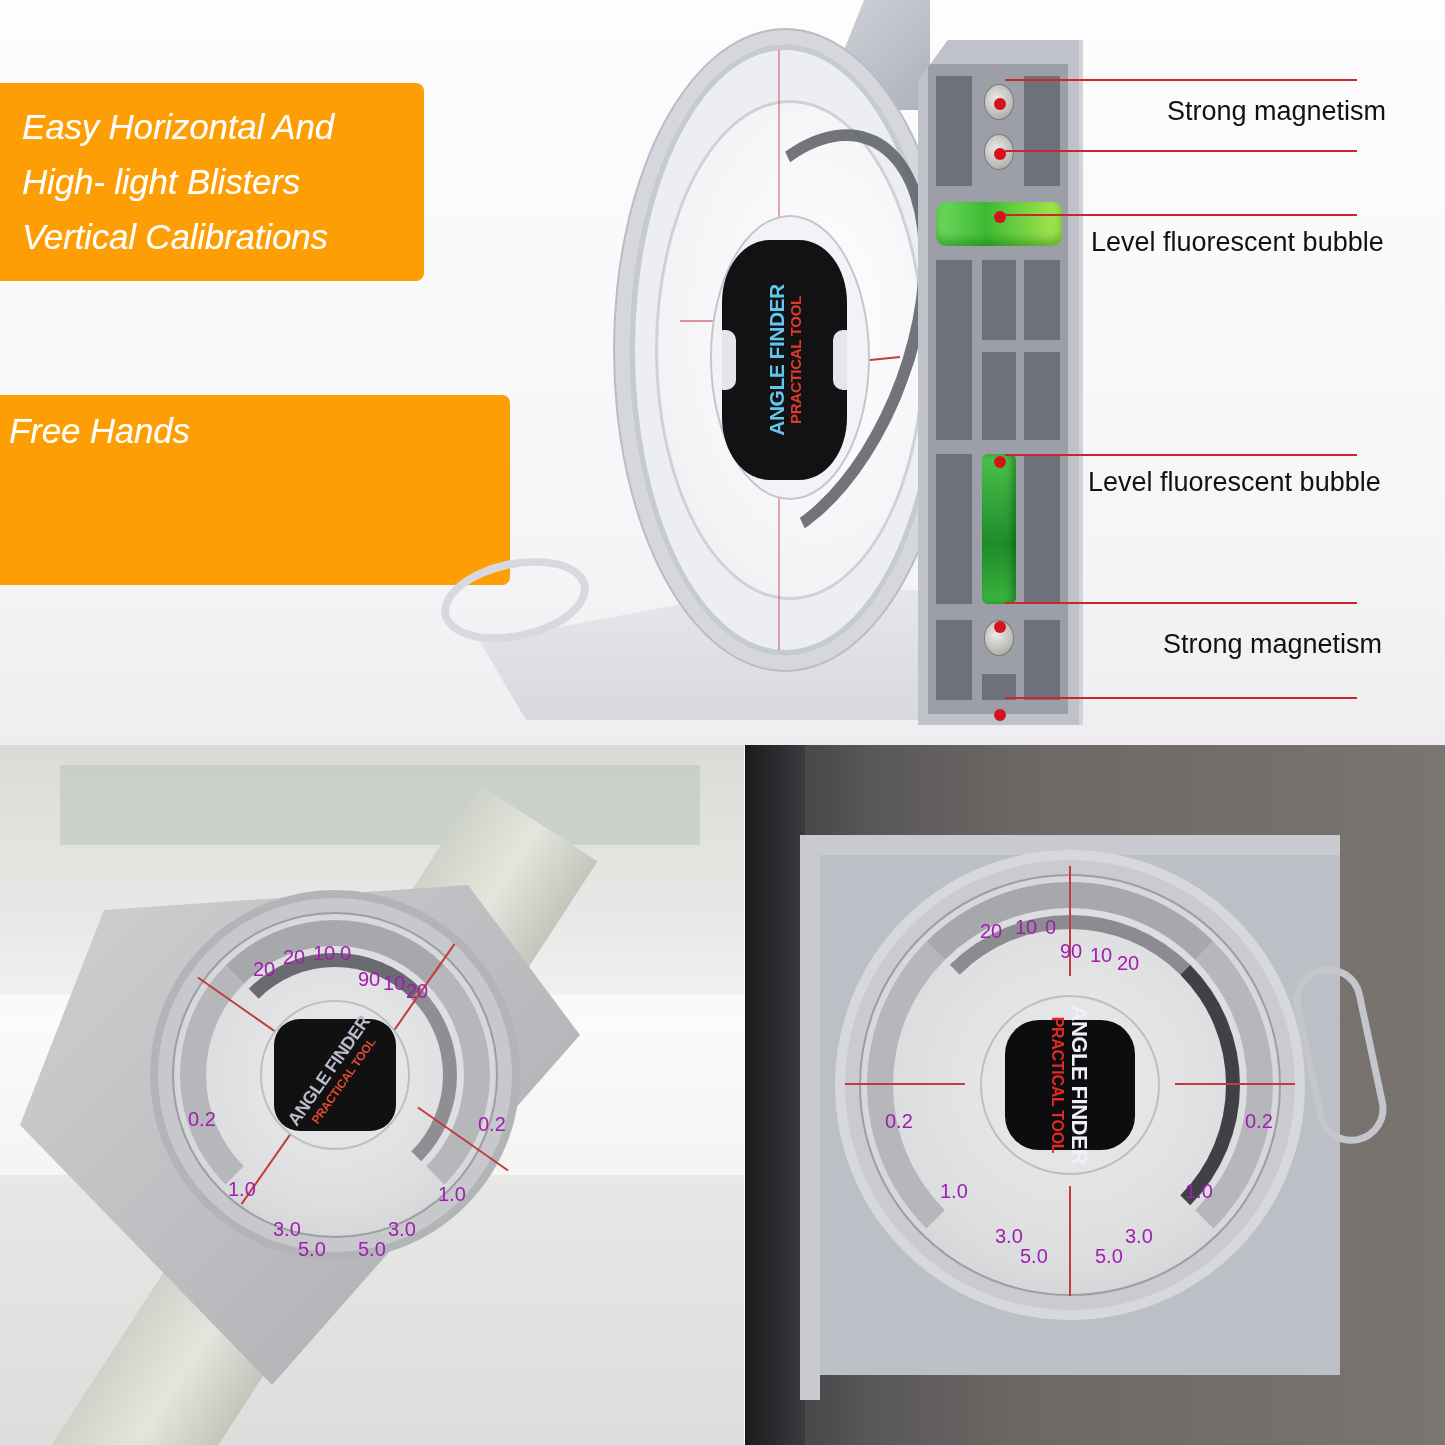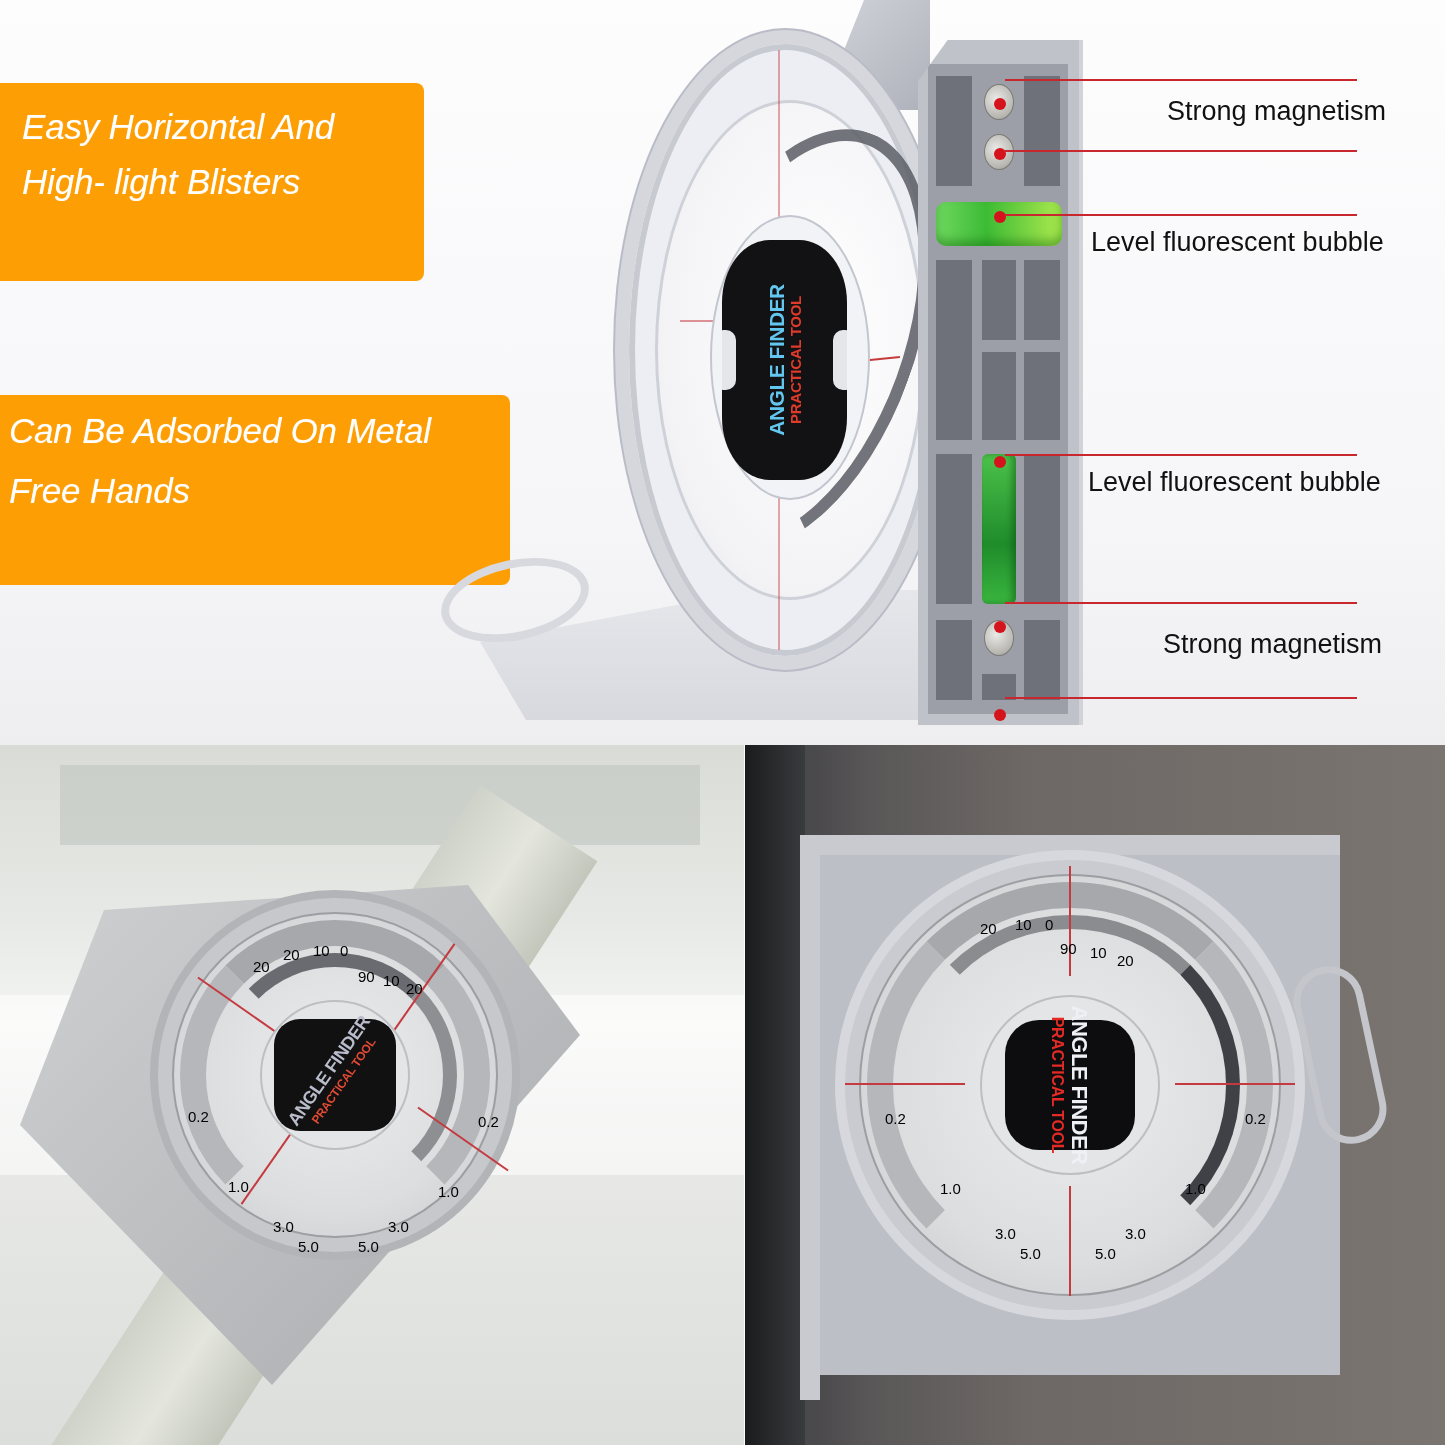--- a/index.html
+++ b/index.html
@@ -90,21 +90,21 @@
   .inner-band { position: absolute; left: 55px; top: 55px; right: 55px; bottom: 55px; border-radius: 50%;
     border: 14px solid transparent; border-top-color: #696b70; border-right-color: #8d8f93; }
   .hub { position: absolute; left: 50%; top: 50%; width: 150px; height: 150px; transform: translate(-50%,-50%);
     border-radius: 50%; background: #e4e5e7; border: 2px solid #bdbfc3; }
   .badge { position: absolute; left: 50%; top: 50%; width: 122px; height: 112px; transform: translate(-50%,-50%);
     background: #111; border-radius: 26px; }
   .badge-text { position: absolute; left: 50%; top: 50%; white-space: nowrap; text-align: center; }
   .badge-text .b1 { display: block; font-weight: bold; font-size: 18px; color: #b8bccb; letter-spacing: -0.5px; }
   .badge-text .b2 { display: block; font-weight: bold; font-size: 12px; color: #e34a34; letter-spacing: -0.3px; }
   .gauge-l .badge-text { transform: translate(-50%,-50%) rotate(-55deg); }
-  .num { position: absolute; font-size: 15px; color: #000000; white-space: nowrap; }
+  .num { position: absolute; font-size: 20px; color: #a21caf; white-space: nowrap; }
   .red-hair { position: absolute; height: 2px; background: #c43a3f; }
 
   .frame-r { position: absolute; left: 55px; top: 90px; width: 540px; height: 565px; border: 20px solid #c8cacf;
     border-bottom: none; border-right: none; background: transparent; }
   .frame-r-inner { position: absolute; left: 75px; top: 110px; width: 520px; height: 520px; background: #bcbfc5; }
   .gauge-r { left: 90px; top: 105px; width: 470px; height: 470px; background: #c9cbd0; border: 10px solid #d6d8dd; }
   .gauge-r .badge { width: 130px; height: 130px; background: #0d0d0f; border-radius: 34px; }
   .gauge-r .badge-text { transform: translate(-50%,-50%) rotate(90deg); }
   .gauge-r .badge-text .b1 { color: #eef0f5; font-size: 22px; }
   .gauge-r .badge-text .b2 { color: #e42a24; font-size: 16px; }
@@ -116,24 +116,24 @@
   .post { position: absolute; left: 0; top: 0; width: 60px; height: 700px; background: linear-gradient(90deg,#1a1b1d,#3a3b3e); }
 </style>
 </head>
 <body>
 
 <section class="top-panel">
 
   <div class="callout callout-1">
     <span>Easy Horizontal And</span>
     <span>High- light Blisters</span>
+    <span>Vertical Calibrations</span>
   </div>
 
   <div class="callout callout-2">
-    <span>Can Be Adsorbed On Metal</span>
     <span>Free Hands</span>
   </div>
 
   <div class="hero">
     <div class="base-foot"></div>
     <div class="clip-ring"></div>
     <div class="bracket-top"></div>
     <div class="dial-outer"></div>
     <div class="dial-face"></div>
     <div class="dial-arc"></div>

